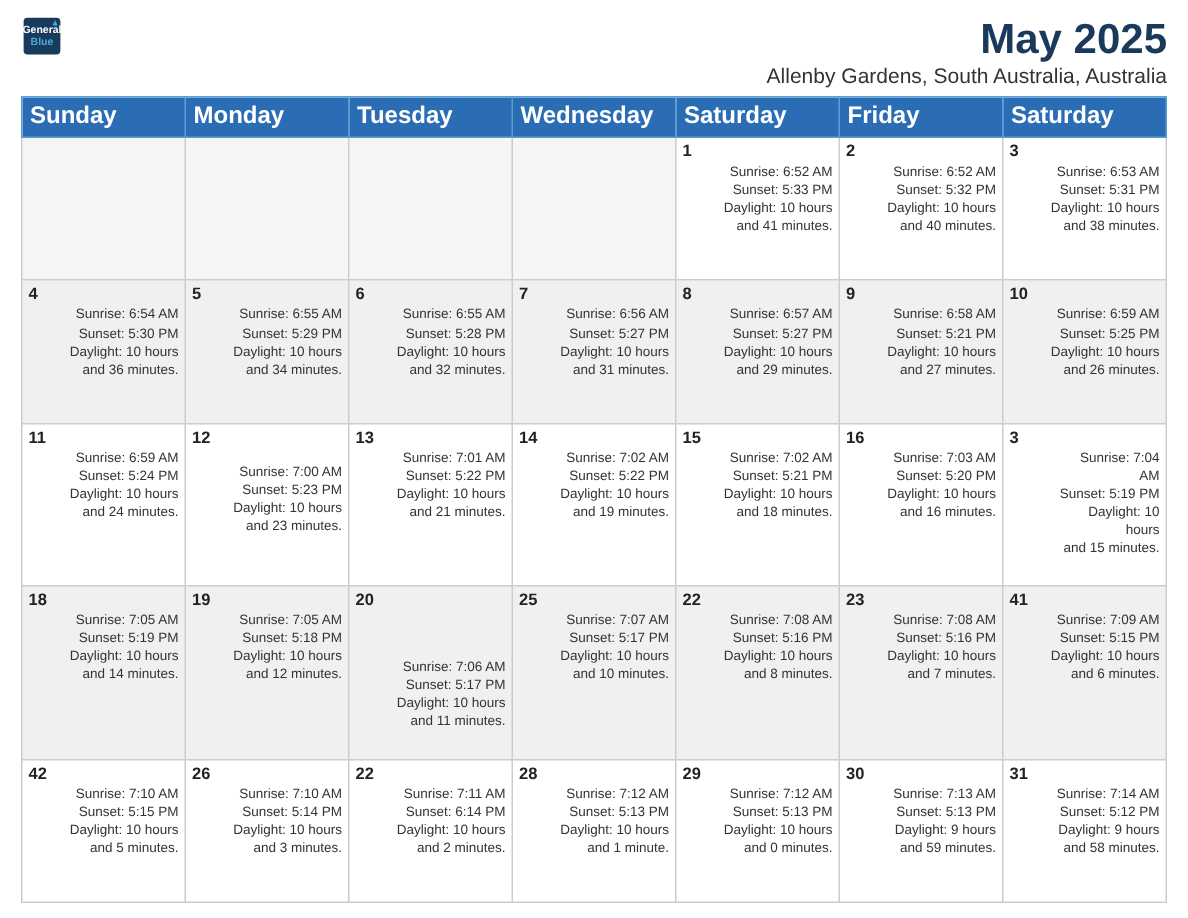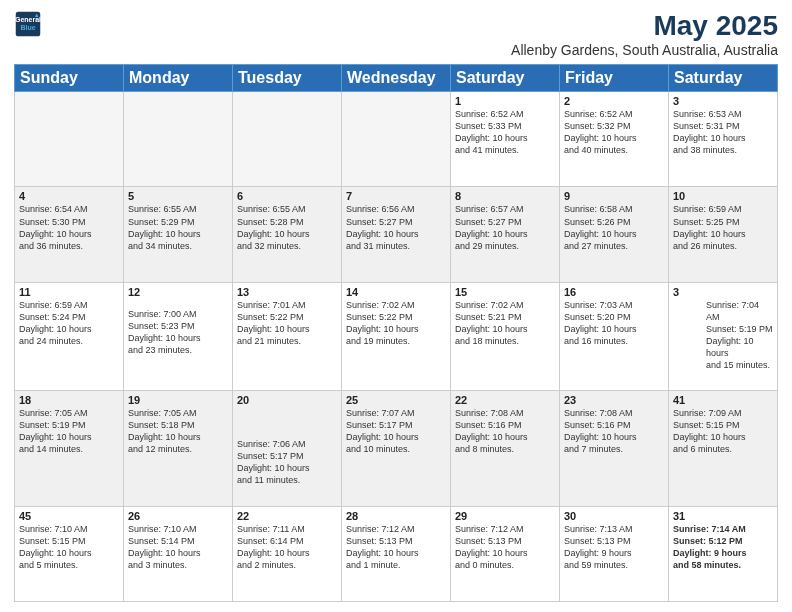--- a/index.html
+++ b/index.html
@@ -79,20 +79,21 @@
       font-size: 11px;
       font-weight: bold;
       color: #222;
       display: block;
       margin-bottom: 1px;
     }
     .day-info {
       font-size: 9px;
       color: #333;
       line-height: 1.35;
+      text-align: right;
     }
     .week-row td { height: 82px; }
   </style>
 </head>
 <body>
 
 <div class="page">
   <div class="header">
     <div class="logo">
       <svg class="logo-icon" viewBox="0 0 32 32">
@@ -180,21 +181,21 @@
           <td class="shaded">
             <span class="day-number">8</span>
             <div class="day-info" style="white-space: pre-line;">Sunrise: 6:57 AM
 Sunset: 5:27 PM
 Daylight: 10 hours
 and 29 minutes.</div>
           </td>
           <td class="shaded">
             <span class="day-number">9</span>
             <div class="day-info" style="white-space: pre-line;">Sunrise: 6:58 AM
-Sunset: 5:26 PM
+Sunset: 5:21 PM
 Daylight: 10 hours
 and 27 minutes.</div>
           </td>
           <td class="shaded">
             <span class="day-number">10</span>
             <div class="day-info" style="white-space: pre-line;">Sunrise: 6:59 AM
 Sunset: 5:25 PM
 Daylight: 10 hours
 and 26 minutes.</div>
           </td>
@@ -296,21 +297,21 @@
           <td class="shaded">
             <span class="day-number">41</span>
             <div class="day-info" style="white-space: pre-line;">Sunrise: 7:09 AM
 Sunset: 5:15 PM
 Daylight: 10 hours
 and 6 minutes.</div>
           </td>
         </tr>
         <tr class="week-row">
           <td>
-            <span class="day-number">45</span>
+            <span class="day-number">42</span>
             <div class="day-info" style="white-space: pre-line;">Sunrise: 7:10 AM
 Sunset: 5:15 PM
 Daylight: 10 hours
 and 5 minutes.</div>
           </td>
           <td>
             <span class="day-number">26</span>
             <div class="day-info" style="white-space: pre-line;">Sunrise: 7:10 AM
 Sunset: 5:14 PM
 Daylight: 10 hours
@@ -339,21 +340,21 @@
           </td>
           <td>
             <span class="day-number">30</span>
             <div class="day-info" style="white-space: pre-line;">Sunrise: 7:13 AM
 Sunset: 5:13 PM
 Daylight: 9 hours
 and 59 minutes.</div>
           </td>
           <td>
             <span class="day-number">31</span>
-            <div class="day-info" style="white-space: pre-line; font-weight: bold;">Sunrise: 7:14 AM
+            <div class="day-info" style="white-space: pre-line;">Sunrise: 7:14 AM
 Sunset: 5:12 PM
 Daylight: 9 hours
 and 58 minutes.</div>
           </td>
         </tr>
       </tbody>
   </table>
 </div>
 
 </body></html>

